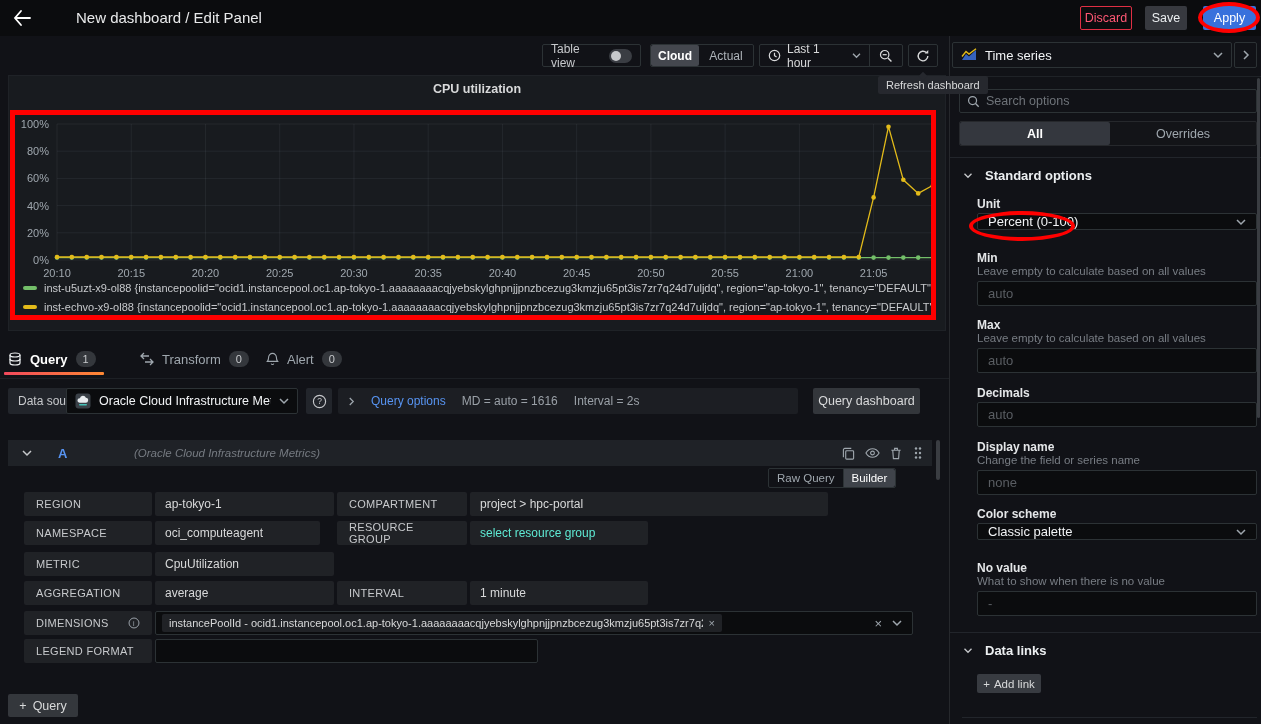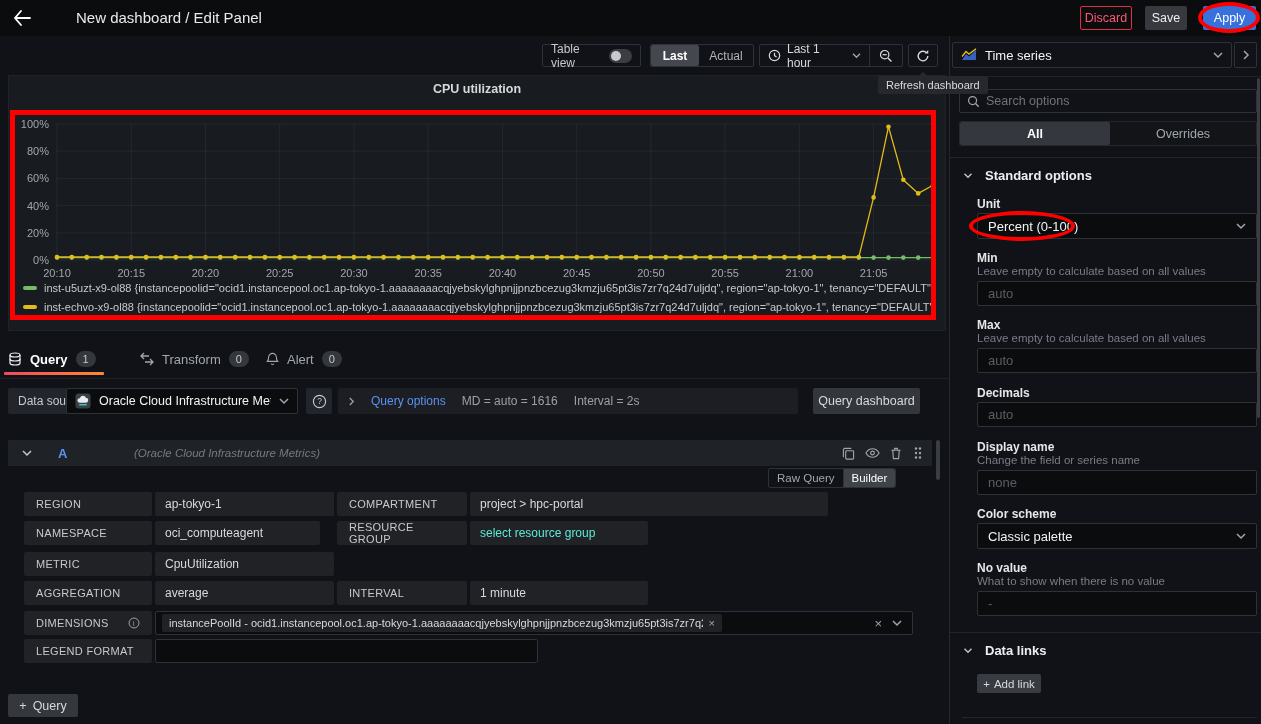--- a/index.html
+++ b/index.html
@@ -48,21 +48,21 @@
   #rp-topline { left:950px; top:76px; width:311px; height:1px; background:#1f2227; }
   #search-box { left:959px; top:89px; width:298px; height:24px; display:flex; align-items:center; gap:6px; padding:0 7px; color:#6e7379; font-size:12.5px; }
   #opt-tabs { left:959px; top:121px; width:298px; height:25px; display:flex; font-size:12.5px; background:#131418; border:1px solid #26282c; border-radius:2px; }
   #tab-all { width:150px; background:#34373e; color:#ffffff; font-weight:bold; display:flex; align-items:center; justify-content:center; border-radius:2px; }
   #tab-overrides { flex:1; color:#9fa7ae; display:flex; align-items:center; justify-content:center; }
   .sec-head { display:flex; align-items:center; gap:12px; color:#eceff1; font-weight:bold; font-size:13px; }
   .fld-label { color:#e4e6e8; font-size:12px; font-weight:bold; }
   .fld-desc { color:#787d84; font-size:11.5px; }
   .rp-input { width:280px; height:25px; background:#0b0c0e; border:1px solid #2c3235; border-radius:2px; color:#d8d9da; font-size:13px; padding:0 10px; font-family:"Liberation Sans", sans-serif; }
   .rp-input::placeholder { color:#5a5e63; opacity:1; }
-  .rp-select { width:280px; height:26px; background:#0b0c0e; border:1px solid #2c3235; border-radius:2px; display:flex; align-items:center; justify-content:space-between; padding:0 10px; color:#f1f3f5; font-size:13px; }
+  .rp-select { width:280px; height:17px; background:#0b0c0e; border:1px solid #2c3235; border-radius:2px; display:flex; align-items:center; justify-content:space-between; padding:0 10px; color:#f1f3f5; font-size:13px; }
   .hr { background:#22252b; height:1px; }
 
   
   #chart-panel { left:8px; top:75px; width:938px; height:256px; background:#181b1f; border:1px solid #1f2227; }
   #panel-title { position:absolute; top:6px; left:0; width:100%; text-align:center; font-size:12.5px; font-weight:bold; color:#d8d9da; }
   #chart-svg { position:absolute; left:8px; top:38px; }
   .grid { stroke:rgba(204,212,222,0.07); stroke-width:1; }
   .ytick { fill:#9fa7ae; font-size:11px; text-anchor:end; font-family:"Liberation Sans",sans-serif; }
   .xtick { fill:#9fa7ae; font-size:11px; text-anchor:middle; font-family:"Liberation Sans",sans-serif; }
   #legend { position:absolute; left:14px; top:202px; width:912px; }
@@ -125,21 +125,21 @@
 </div>
 <div class="annot annot-ellipse abs" style="left:1198px; top:2px; width:62px; height:31px;"></div>
 
 <div id="tableview-group" class="abs tb bordered">
   <span>Table view</span>
   <span class="pill">
       <span class="knob"></span>
     </span>
 </div>
 <div id="fillactual-group" class="abs tb bordered">
-  <div id="fill-seg">Last</div>
+  <div id="fill-seg">Cloud</div>
   <div id="actual-seg">Actual</div>
 </div>
 <div id="timerange-group" class="abs tb bordered">
   <div id="timerange-main">
     <span class="icon">
       <svg width="13" height="13" viewBox="0 0 14 14">
           <circle cx="7" cy="7" r="5.6" stroke="#d8d9da" fill="none" stroke-width="1.3"></circle>
           <path d="M7 4v3.2l2.2 1.3" stroke="#d8d9da" fill="none" stroke-width="1.3"></path>
         </svg>
     </span>

